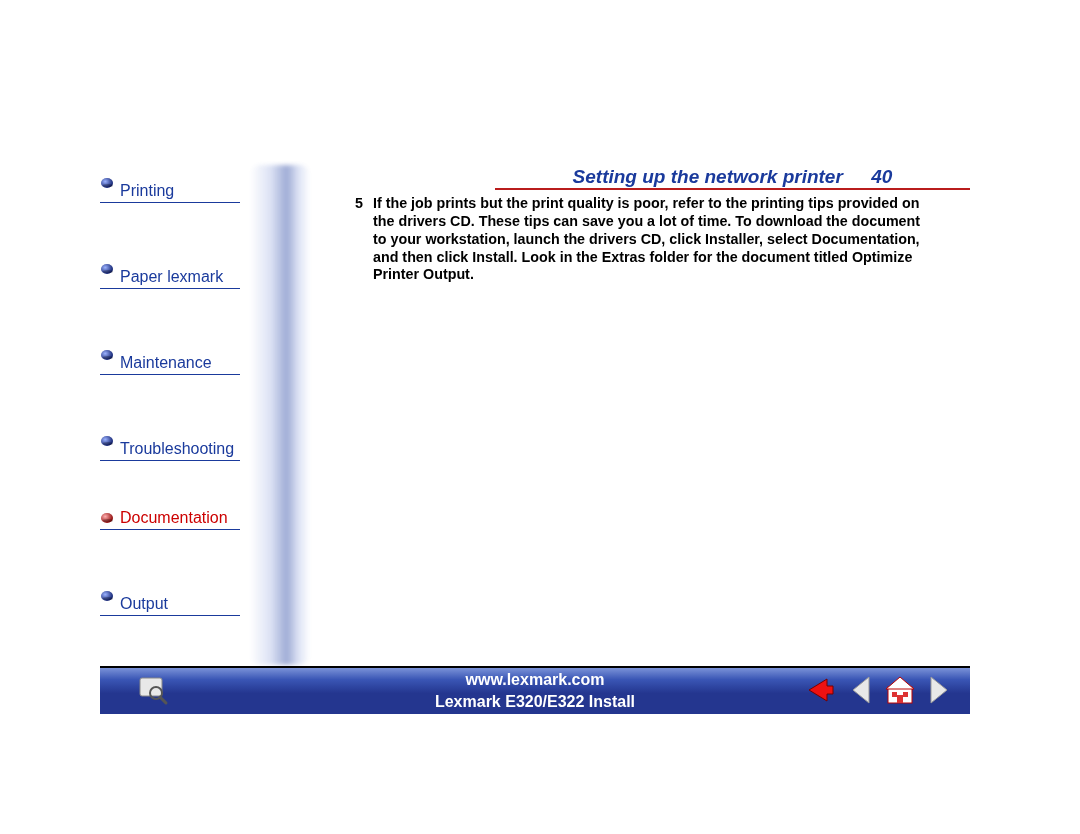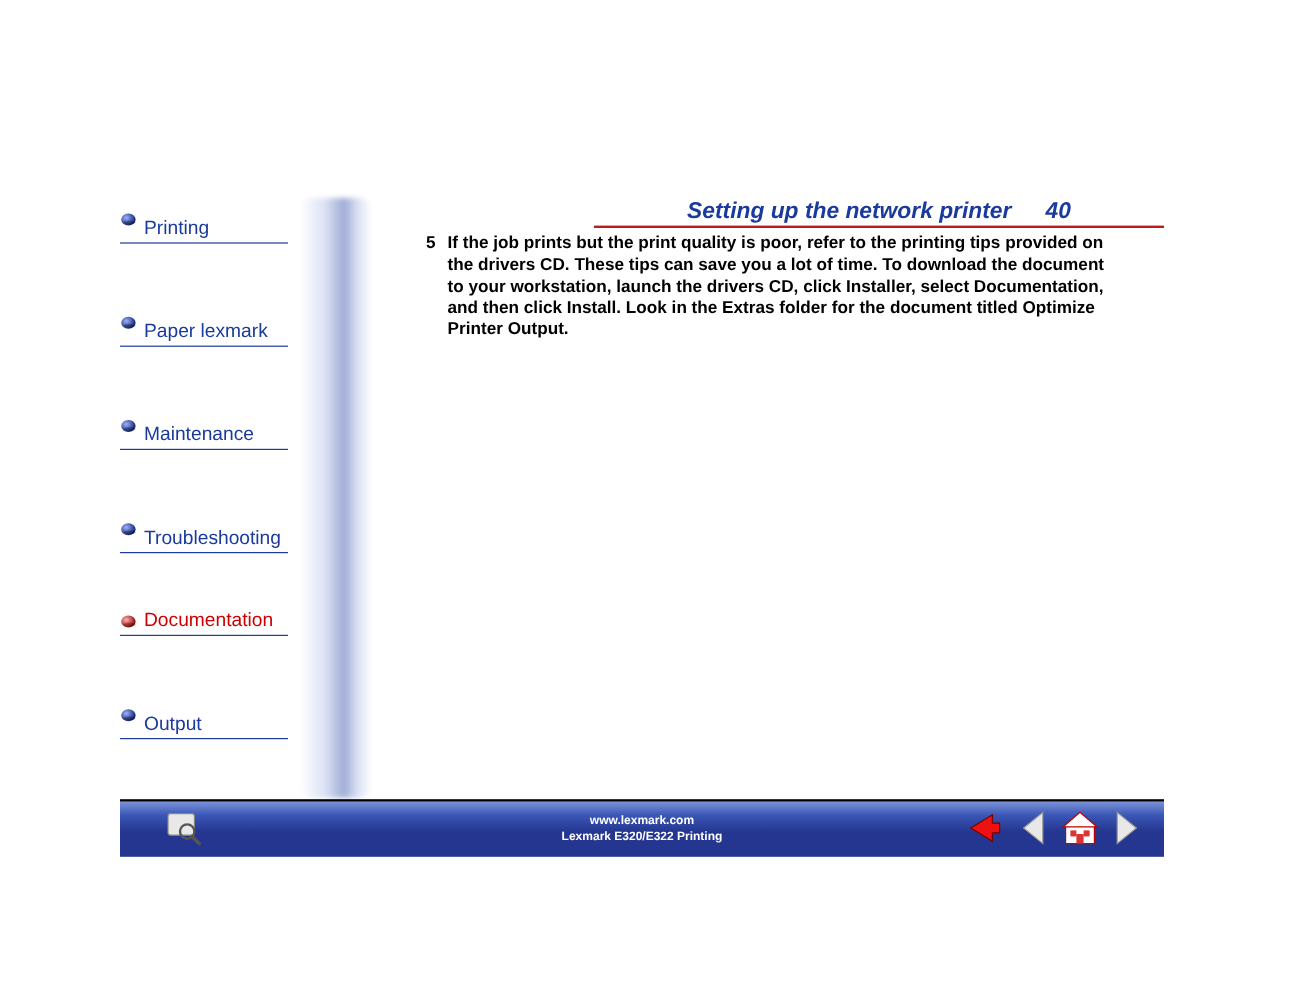--- a/index.html
+++ b/index.html
@@ -132,21 +132,21 @@
     height: 34px;
     display:flex; align-items:center; justify-content:center;
   }
   .footer-center {
     position: absolute;
     left: 0;
     width: 870px;
     text-align: center;
     color: #fff;
     font-weight: bold;
-    font-size: 10px;
+    font-size: 16px;
     line-height: 1.35;
     pointer-events: none;
   }
   .footer-center a { color:#fff; text-decoration:none; pointer-events:auto;}
   .footer-nav {
     position: absolute;
     right: 12px;
     top: 4px;
     display: flex;
     gap: 4px;
@@ -295,21 +295,21 @@
   <div class="footer">
     <div class="footer-search">
       <svg width="32" height="32" viewBox="0 0 32 32">
         <rect x="3" y="3" width="22" height="18" rx="2" fill="#e8e8e8" stroke="#888"></rect>
         <circle cx="19" cy="18" r="6" fill="none" stroke="#555" stroke-width="2"></circle>
         <line x1="23" y1="22" x2="29" y2="28" stroke="#555" stroke-width="3" stroke-linecap="round"></line>
       </svg>
     </div>
     <div class="footer-center">
       <a>www.lexmark.com</a><br>
-      <span>Lexmark E320/E322 Printing</span>
+      <span>Lexmark E320/E322 Install</span>
     </div>
     <div class="footer-nav">
       <div class="nav-btn">
         <svg width="30" height="30" viewBox="0 0 30 30">
           <polygon points="4,15 22,4 22,11 28,11 28,19 22,19 22,26" fill="#e11" stroke="#700" stroke-width="1"></polygon>
         </svg>
       </div>
       <div class="nav-btn">
         <svg width="26" height="34" viewBox="0 0 26 34">
           <polygon points="22,4 6,17 22,30" fill="#e8e8e8" stroke="#999"></polygon>

